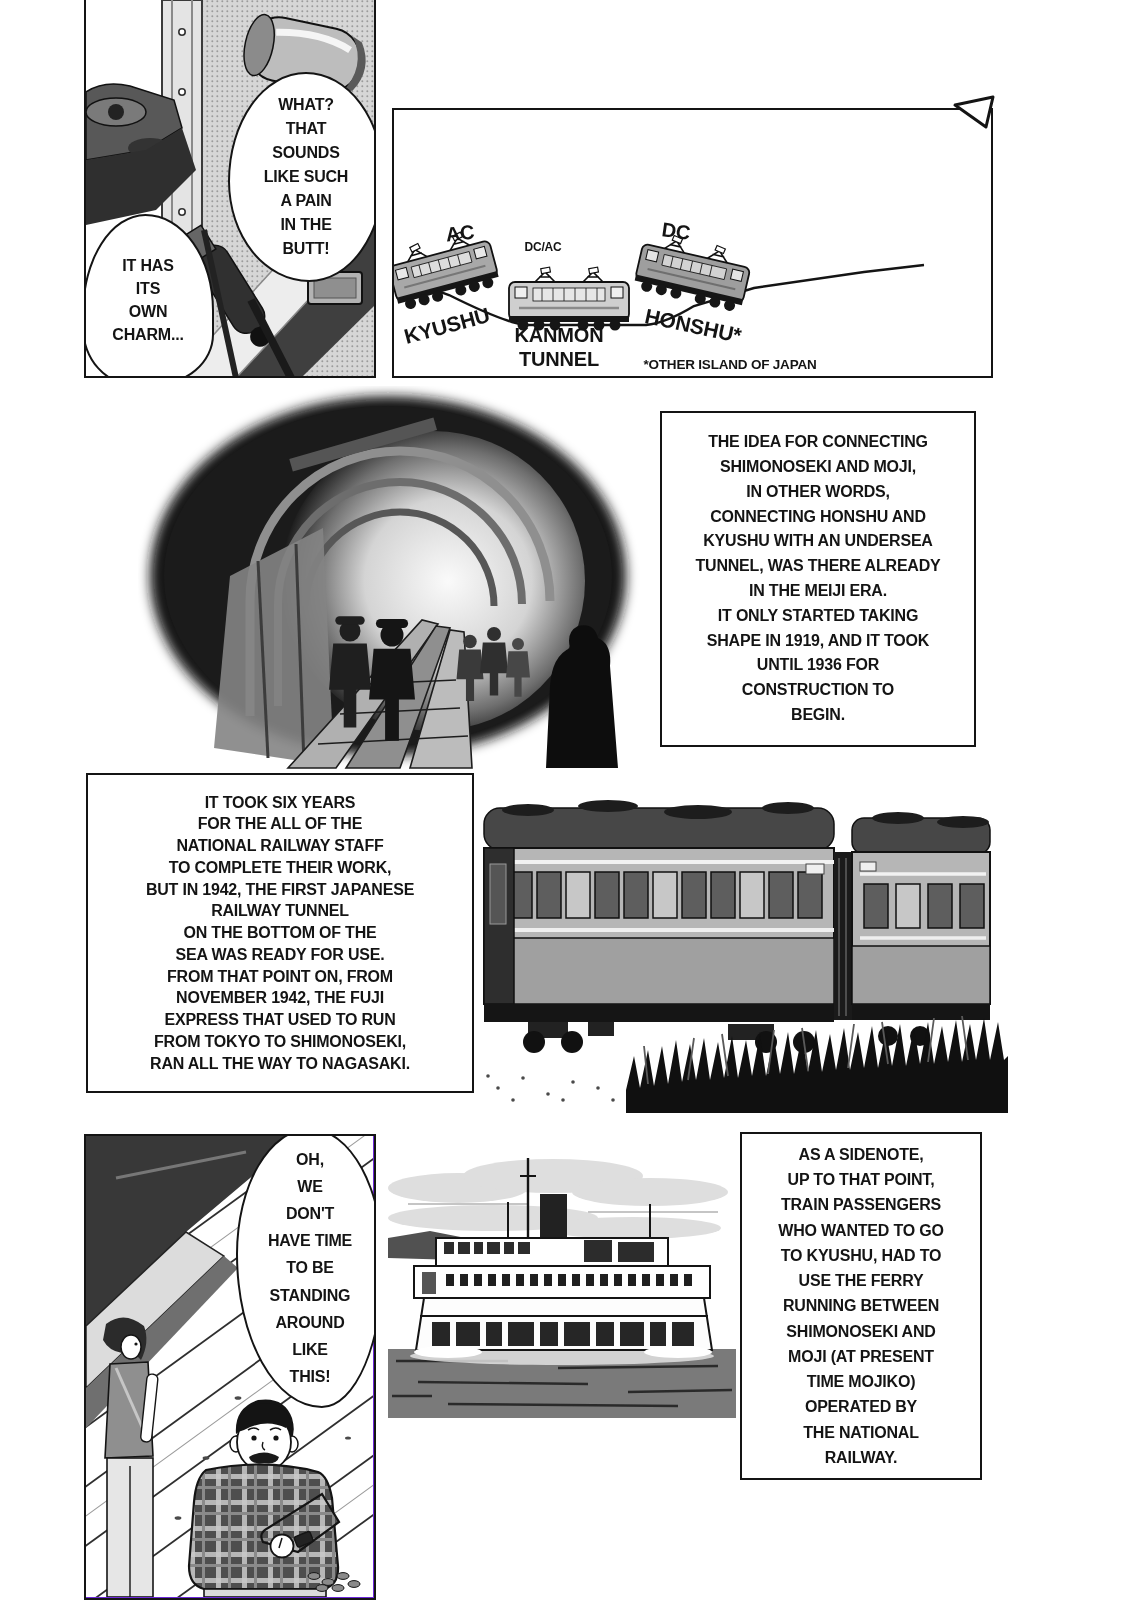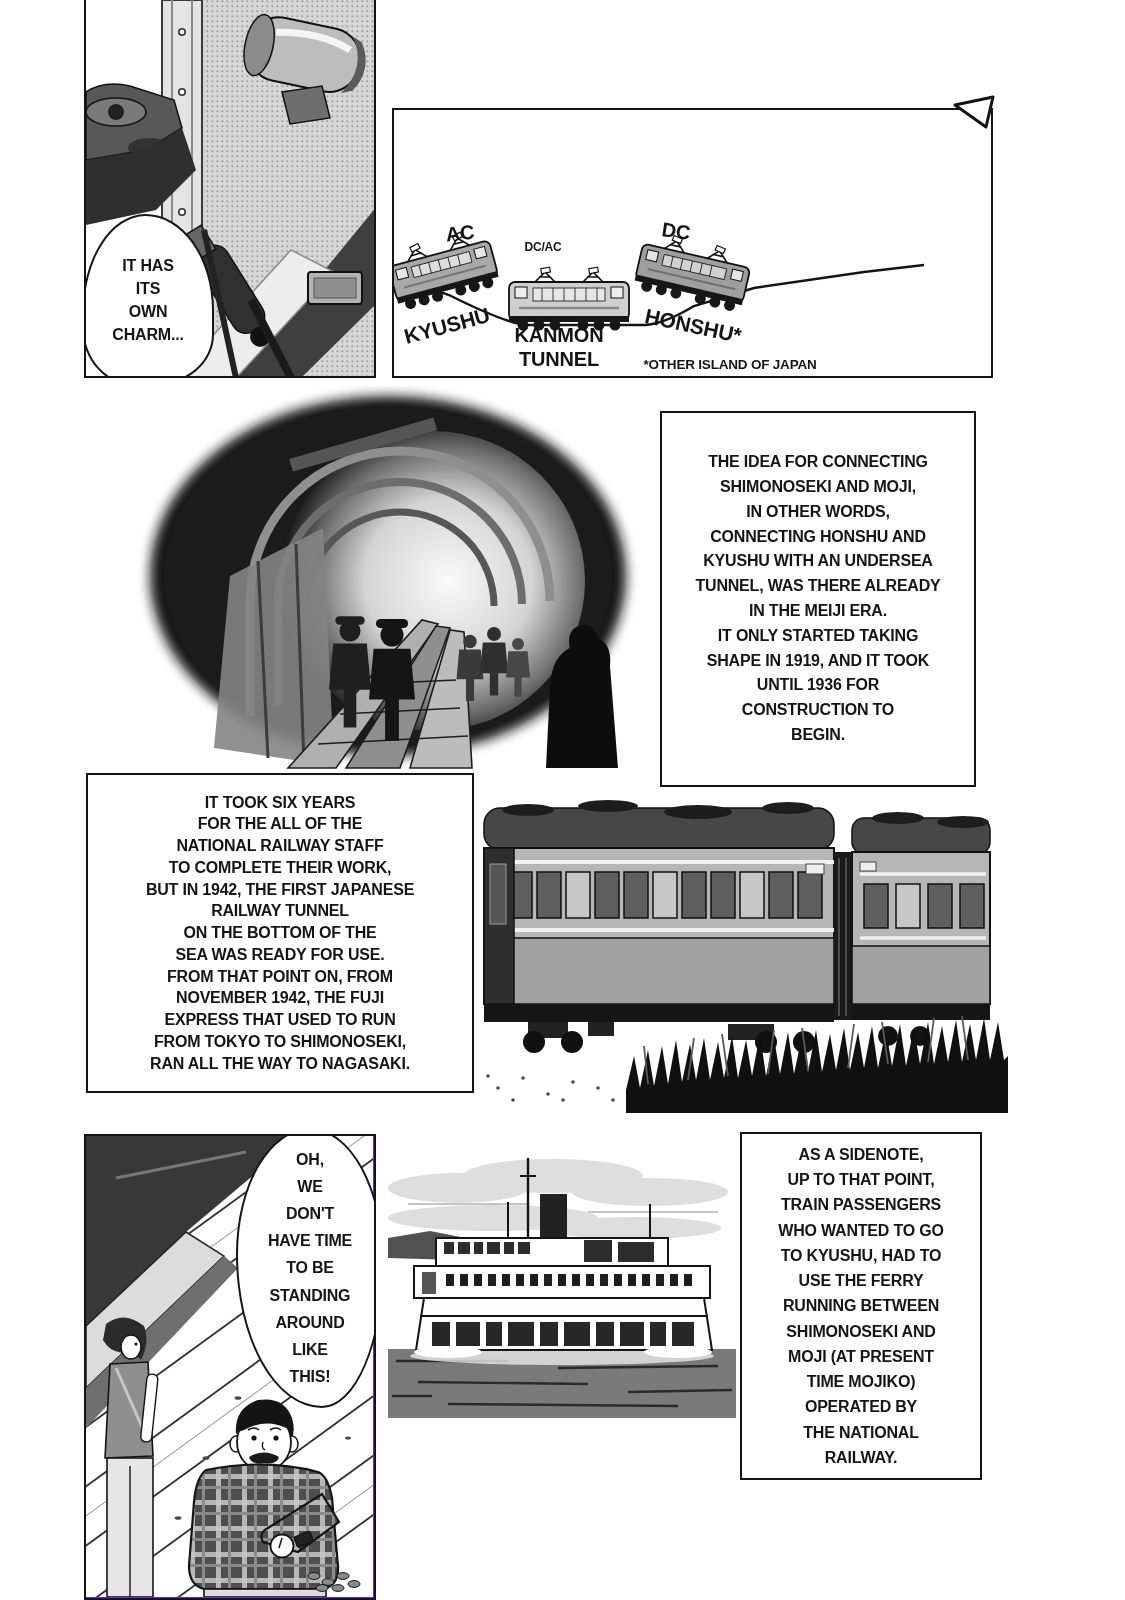--- a/index.html
+++ b/index.html
@@ -62,20 +62,27 @@
         <rect x="142" y="218" width="18" height="28" fill="#666" stroke="#111" stroke-width="1.5"></rect>
         <circle cx="151" cy="344" r="10" fill="#111"></circle>
       </g>
       <line x1="118" y1="230" x2="150" y2="378" stroke="#222" stroke-width="6"></line>
       <line x1="165" y1="300" x2="205" y2="378" stroke="#1a1a1a" stroke-width="8"></line>
       <g>
         <rect x="222" y="272" width="54" height="32" rx="3" fill="#b3b3b3" stroke="#111" stroke-width="2"></rect>
         <rect x="228" y="278" width="42" height="20" fill="#8f8f8f" stroke="#555" stroke-width="1"></rect>
       </g>
     </svg>
+    <div class="abs bubble cap" style="left:142px;top:72px;width:156px;height:210px;border-radius:50% 50% 48% 52% / 52% 50% 50% 48%;font-size:16px;padding:6px">WHAT?
+THAT
+SOUNDS
+LIKE SUCH
+A PAIN
+IN THE
+BUTT!</div>
     <div class="abs bubble cap" style="left:-4px;top:214px;width:132px;height:172px;border-radius:48% 52% 46% 40% / 58% 56% 30% 34%;font-size:16px;line-height:1.45;padding:4px">IT HAS
 ITS
 OWN
 CHARM...</div>
   </div>
 
   <div class="abs" style="left:392px;top:92px;width:618px;height:294px">
     <div class="abs boxn" style="left:0;top:16px;width:601px;height:270px">
       <svg width="596" height="265" viewBox="0 0 596 265" style="position:absolute;left:0;top:0">
         <path d="M0,165 L55,185 Q95,205 118,212 L130,215 L252,215 Q272,213 300,196 L360,178 L470,162 L530,155" fill="none" stroke="#141414" stroke-width="2.4"></path>
@@ -221,21 +228,21 @@
           <path d="M-8,-24 L8,-24 L10,-2 L3,-2 L3,14 L-3,14 L-3,-2 L-10,-2 Z"></path>
       </g>
       <g transform="translate(380,294) scale(1.2)" fill="#474747">
         <circle cx="0" cy="-30" r="5"></circle>
           <path d="M-8,-24 L8,-24 L10,-2 L3,-2 L3,14 L-3,14 L-3,-2 L-10,-2 Z"></path>
       </g>
       <path d="M408,382 L412,300 Q414,270 432,262 Q428,246 440,240 Q456,236 460,252 Q474,258 472,280 L480,382 Z" fill="#0d0d0d"></path>
     </g>
   </svg>
 
-  <div class="abs boxn cap" style="left:660px;top:411px;width:316px;height:376px;font-size:16px;line-height:1.55;padding:6px 8px">THE IDEA FOR CONNECTING
+  <div class="abs boxn cap" style="left:660px;top:411px;width:316px;height:336px;font-size:16px;line-height:1.55;padding:6px 8px">THE IDEA FOR CONNECTING
 SHIMONOSEKI AND MOJI,
 IN OTHER WORDS,
 CONNECTING HONSHU AND
 KYUSHU WITH AN UNDERSEA
 TUNNEL, WAS THERE ALREADY
 IN THE MEIJI ERA.
 IT ONLY STARTED TAKING
 SHAPE IN 1919, AND IT TOOK
 UNTIL 1936 FOR
 CONSTRUCTION TO

